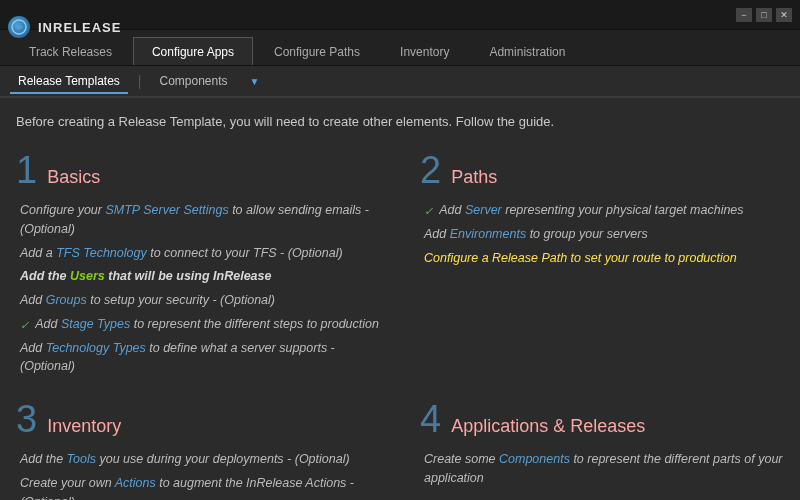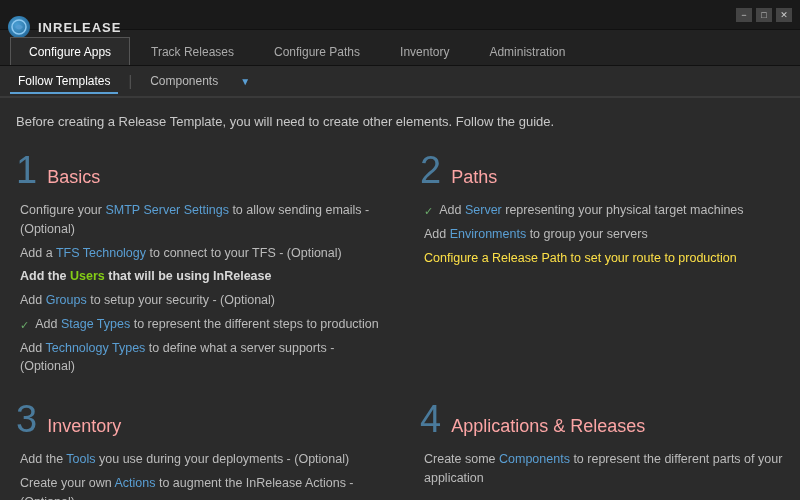--- a/index.html
+++ b/index.html
@@ -166,20 +166,21 @@
       gap: 5px;
       padding-left: 4px;
     }
     .section-item {
       font-size: 12.5px;
       color: #bbb;
       line-height: 1.5;
       display: flex;
       align-items: flex-start;
       gap: 4px;
+      font-style: italic;
     }
     .section-item.bold-item {
       font-weight: 700;
       color: #d8d8d8;
     }
     .section-item.disabled-item {
       color: #fde047;
     }
     .section-item .check {
       color: #6aaa6a;
@@ -215,29 +216,29 @@
     <span class="app-title">INRELEASE</span>
   </div>
   <div class="titlebar-controls">
     <button class="titlebar-btn">−</button>
     <button class="titlebar-btn">□</button>
     <button class="titlebar-btn close">✕</button>
   </div>
 </div>
 
 <div class="nav-bar">
+  <div class="nav-tab">Track Releases</div>
   <div class="nav-tab active">Configure Apps</div>
-  <div class="nav-tab">Track Releases</div>
   <div class="nav-tab">Configure Paths</div>
   <div class="nav-tab">Inventory</div>
   <div class="nav-tab">Administration</div>
 </div>
 
 <div class="sub-nav">
-  <div class="sub-nav-tab active">Follow Templates</div>
+  <div class="sub-nav-tab active">Release Templates</div>
   <span class="sub-nav-separator">|</span>
   <div class="sub-nav-tab">Components</div>
   <span class="sub-nav-arrow">▼</span>
 </div>
 
 <div class="main-content">
   <div class="guide-intro">Before creating a Release Template, you will need to create other elements. Follow the guide.</div>
 
   <div class="sections-grid">
 

